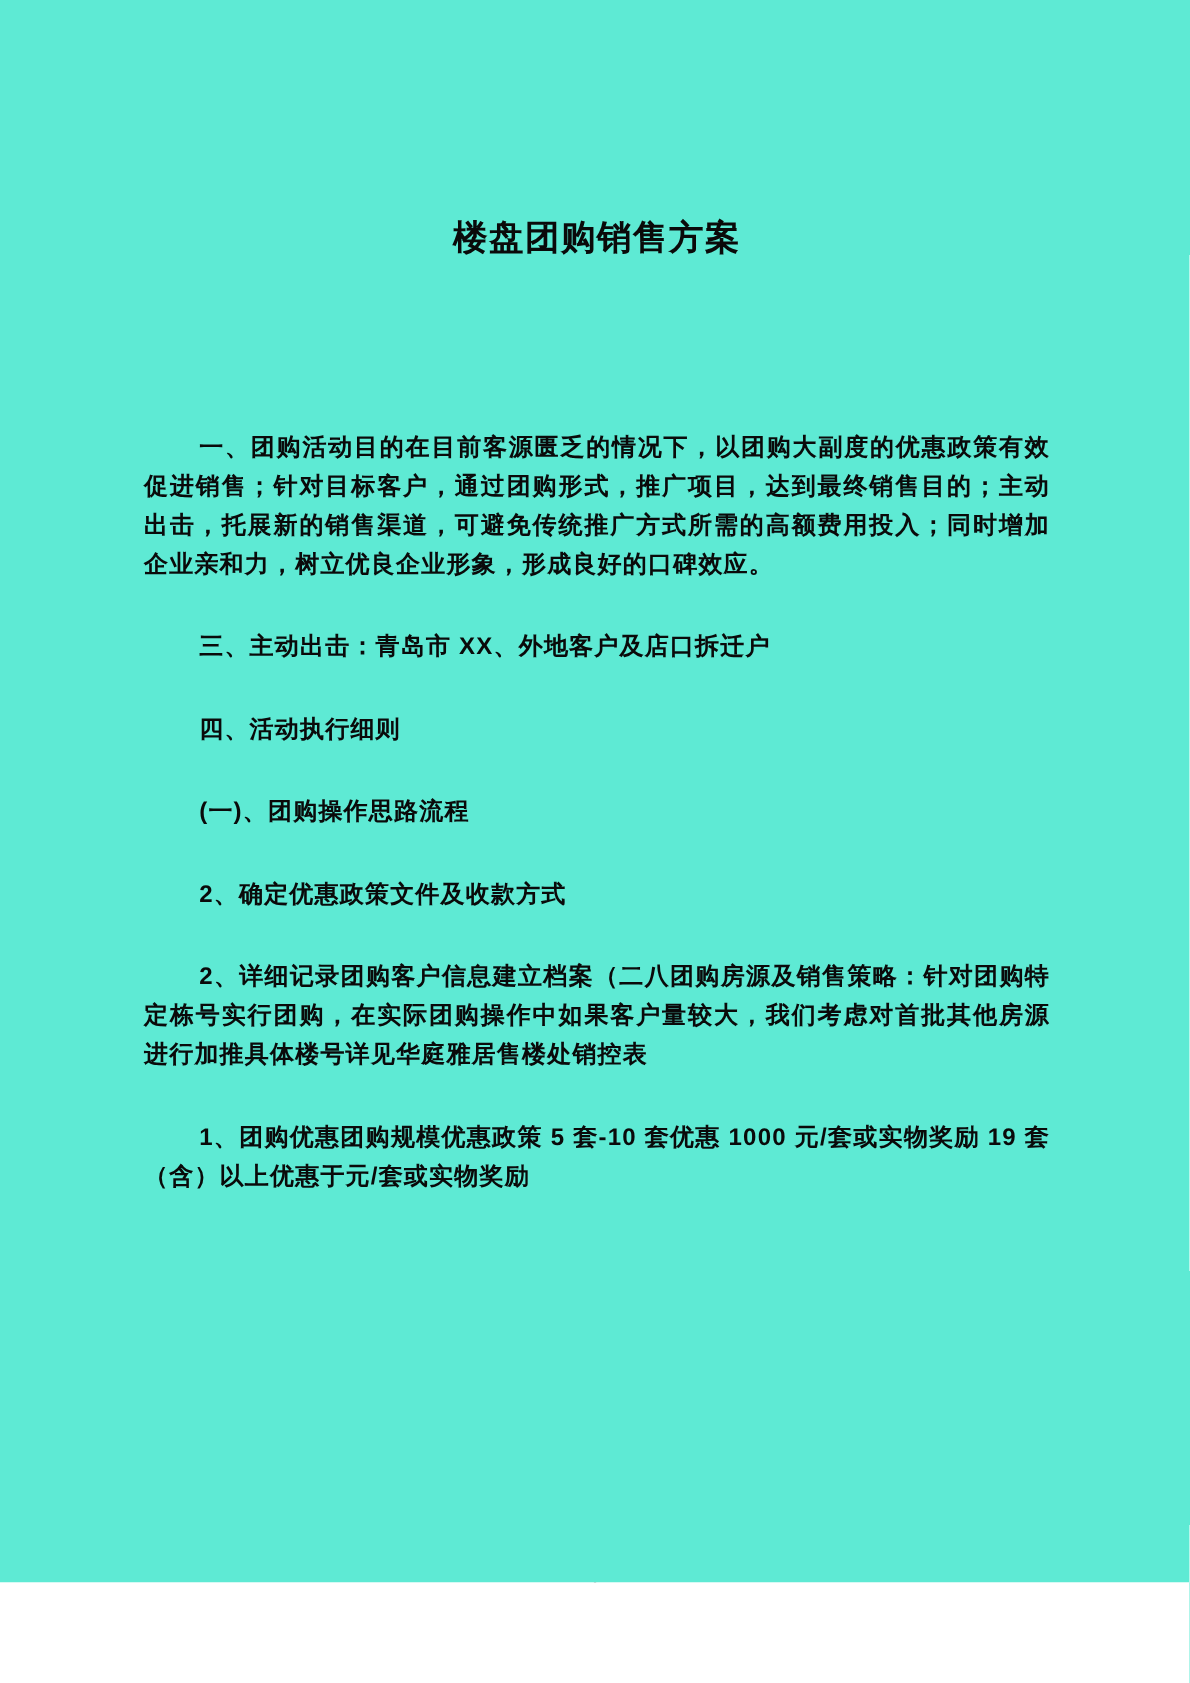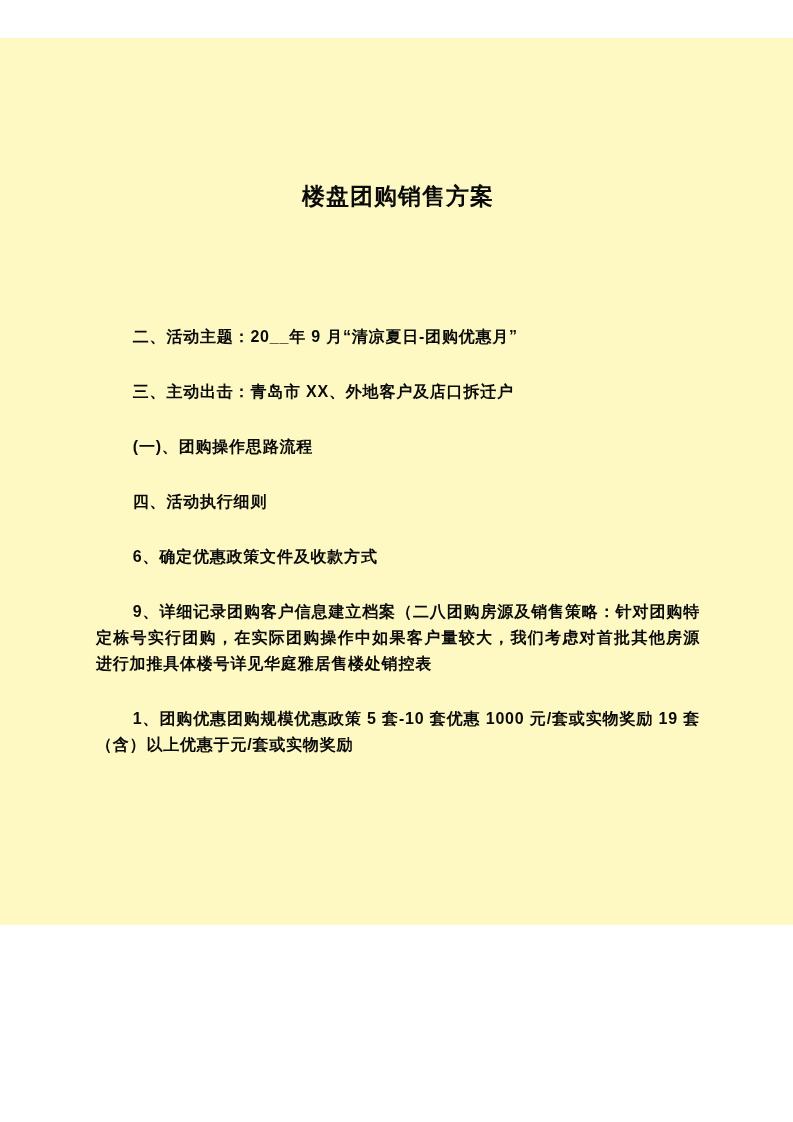--- a/index.html
+++ b/index.html
@@ -3,28 +3,27 @@
 <meta charset="utf-8">
 <style>
   html, body {
     margin: 0;
     padding: 0;
     background: #ffffff;
   }
   .page {
     position: relative;
     width: 793px;
-    height: 887px;
-    background: #fef9c3;
+    height: 1055px;
+    background: #5eead4;
     box-sizing: border-box;
     padding: 143px 93px 0 96px;
     font-family: "Liberation Sans", sans-serif;
     color: #0a0a0a;
     overflow: hidden;
-    margin-top: 38px;
   }
   .doc-title {
     margin: 0 0 113px 0;
     font-size: 23px;
     line-height: 30px;
     font-weight: bold;
     text-align: center;
     letter-spacing: 1px;
   }
   .doc-body p {
@@ -49,23 +48,23 @@
     color: #0a0a0a;
   }
 </style>
 </head>
 <body>
 
 <div class="page">
   <h1 class="doc-title">楼盘团购销售方案</h1>
 
   <div class="doc-body">
-    <p>二、活动主题：20__年 9 月“清凉夏日-团购优惠月”</p>
+    <p class="wrap">一、团购活动目的在目前客源匮乏的情况下，以团购大副度的优惠政策有效促进销售；针对目标客户，通过团购形式，推广项目，达到最终销售目的；主动出击，托展新的销售渠道，可避免传统推广方式所需的高额费用投入；同时增加企业亲和力，树立优良企业形象，形成良好的口碑效应。</p>
     <p>三、主动出击：青岛市 XX、外地客户及店口拆迁户</p>
+    <p>四、活动执行细则</p>
     <p>(一)、团购操作思路流程</p>
-    <p>四、活动执行细则</p>
-    <p>6、确定优惠政策文件及收款方式</p>
-    <p class="wrap">9、详细记录团购客户信息建立档案（二八团购房源及销售策略：针对团购特定栋号实行团购，在实际团购操作中如果客户量较大，我们考虑对首批其他房源进行加推具体楼号详见华庭雅居售楼处销控表</p>
+    <p>2、确定优惠政策文件及收款方式</p>
+    <p class="wrap">2、详细记录团购客户信息建立档案（二八团购房源及销售策略：针对团购特定栋号实行团购，在实际团购操作中如果客户量较大，我们考虑对首批其他房源进行加推具体楼号详见华庭雅居售楼处销控表</p>
     <p class="wrap">1、团购优惠团购规模优惠政策  5 套-10 套优惠 1000 元/套或实物奖励 19 套（含）以上优惠于元/套或实物奖励</p>
   </div>
 
   <div class="page-number">1</div>
 </div>
 
 </body></html>

